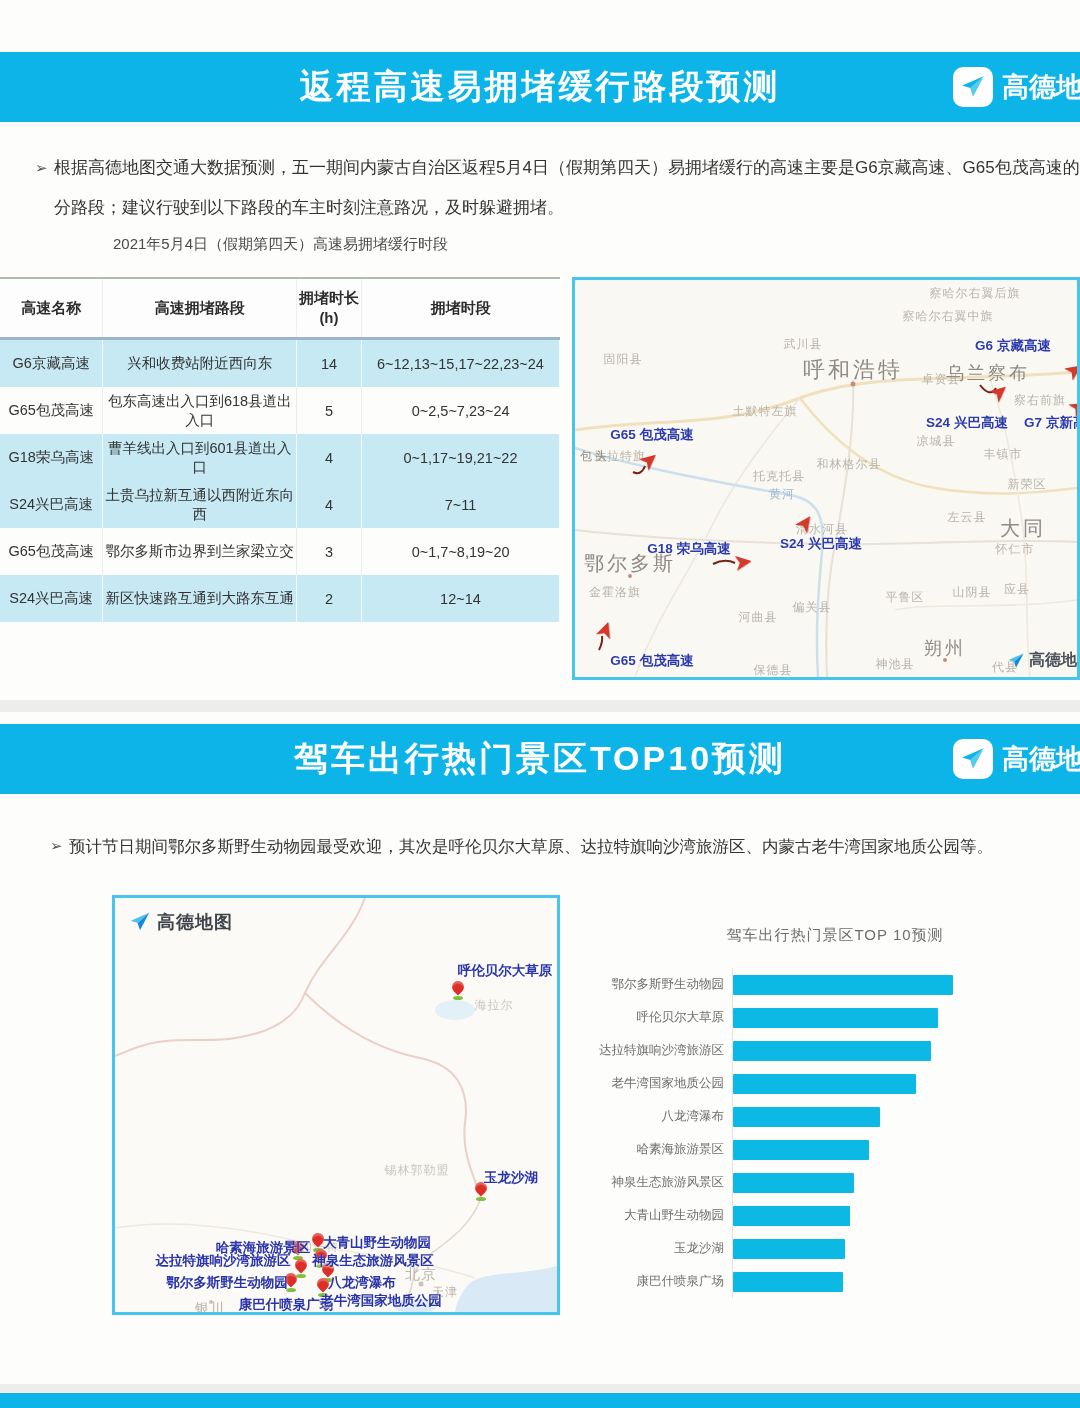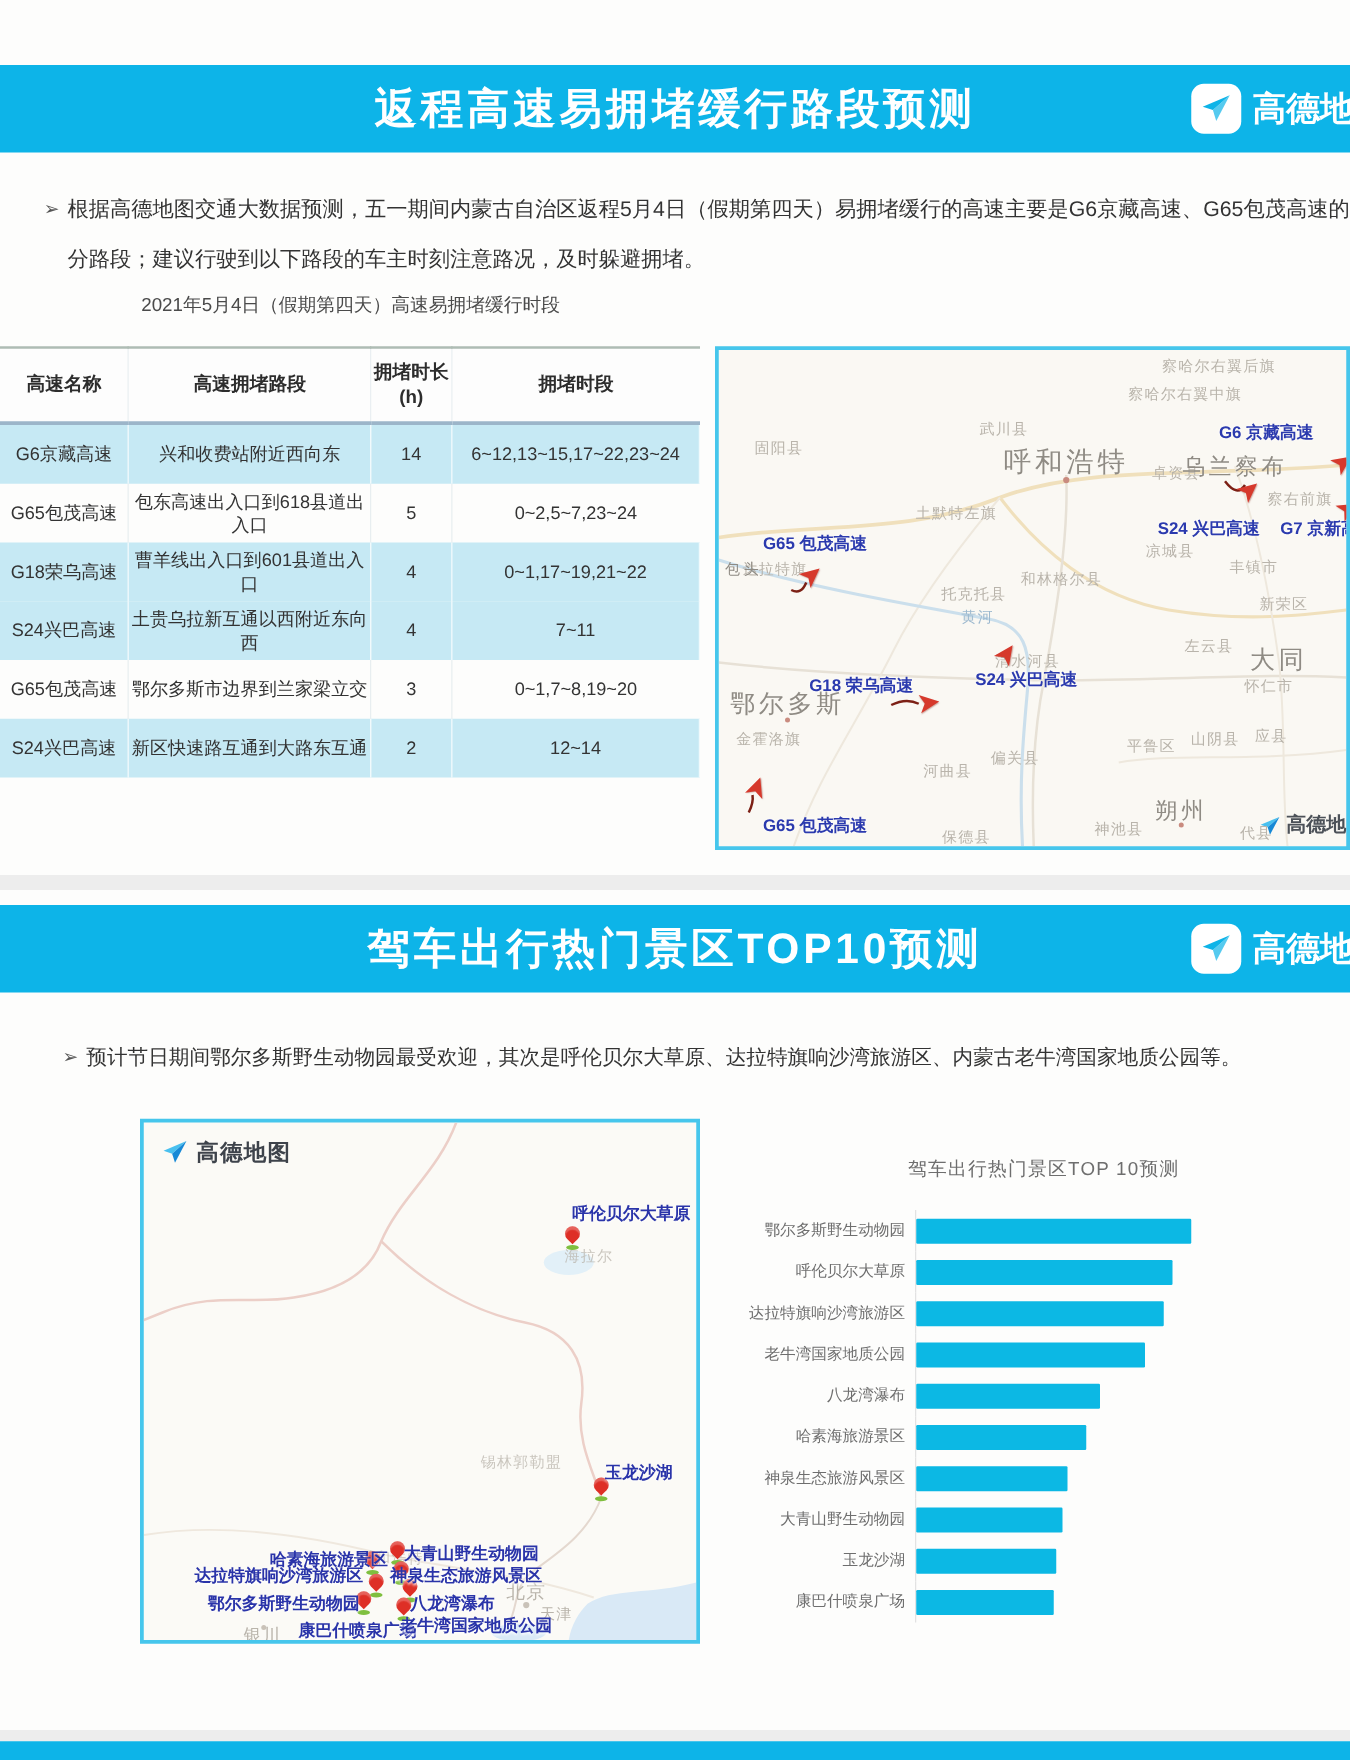--- a/index.html
+++ b/index.html
@@ -201,21 +201,21 @@
       <span class="place" style="left: 45px; top: 176px;">达拉特旗</span>
       <span class="place" style="left: 361px; top: 161px;">凉城县</span>
       <span class="place" style="left: 428px; top: 174px;">丰镇市</span>
       <span class="place" style="left: 192px; top: 196px; padding-left: 24px;">托克托县</span>
       <span class="place" style="left: 274px; top: 184px;">和林格尔县</span>
       <span class="place river" style="left: 207px; top: 214px;">黄河</span>
       <span class="place" style="left: 247px; top: 249px;">清水河县</span>
       <span class="place" style="left: 452px; top: 204px;">新荣区</span>
       <span class="place" style="left: 392px; top: 237px;">左云县</span>
       <span class="place" style="left: 440px; top: 269px;">怀仁市</span>
-      <span class="place" style="left: 330px; top: 317px; margin-left: 16px;">平鲁区</span>
+      <span class="place" style="left: 330px; top: 317px;">平鲁区</span>
       <span class="place" style="left: 397px; top: 312px;">山阴县</span>
       <span class="place" style="left: 442px; top: 309px;">应县</span>
       <span class="place" style="left: 237px; top: 327px;">偏关县</span>
       <span class="place" style="left: 183px; top: 337px;">河曲县</span>
       <span class="place" style="left: 40px; top: 312px;">金霍洛旗</span>
       <span class="place" style="left: 198px; top: 390px;">保德县</span>
       <span class="place" style="left: 320px; top: 384px;">神池县</span>
       <span class="place" style="left: 430px; top: 387px;">代县</span>
       <span class="city" style="left: 278px; top: 90px; font-size: 22px;">呼和浩特</span>
       <span class="city" style="left: 413px; top: 93px; font-size: 18px;">乌兰察布</span>
@@ -271,21 +271,21 @@
       <circle cx="306" cy="386" r="2.5" fill="#c9c2b8"></circle>
       <circle cx="96" cy="404" r="2" fill="#c9c2b8"></circle>
     </svg>
     <div class="map-logo">
       <svg class="plane" width="22" height="22" viewBox="0 0 24 24">
         <path d="M22 2 L2 10.5 L9.5 13 Z" fill="#49c0ef"></path>
         <path d="M22 2 L9.5 13 L12 21 Z" fill="#1789d6"></path>
       </svg>
       <span class="txt">高德地图</span>
     </div>
-  <span class="place dim" style="left: 356px; top: 107px;">海拉尔</span>
+  <span class="place dim" style="left: 379px; top: 107px;">海拉尔</span>
       <span class="place dim" style="left: 302px; top: 272px;">锡林郭勒盟</span>
       <span class="place dim" style="left: 198px; top: 349px;">呼和浩特</span>
       <span class="place" style="left: 306px; top: 376px; font-size: 15px;">北京</span>
       <span class="place" style="left: 330px; top: 394px; font-size: 12px;">天津</span>
       <span class="place" style="left: 95px; top: 411px; font-size: 14px;">银川</span>
       <div class="marker" style="left: 343px; top: 102px;">
         <div class="base"></div>
         <div class="head"></div>
       </div>
       <div class="marker" style="left: 366px; top: 303px;">

